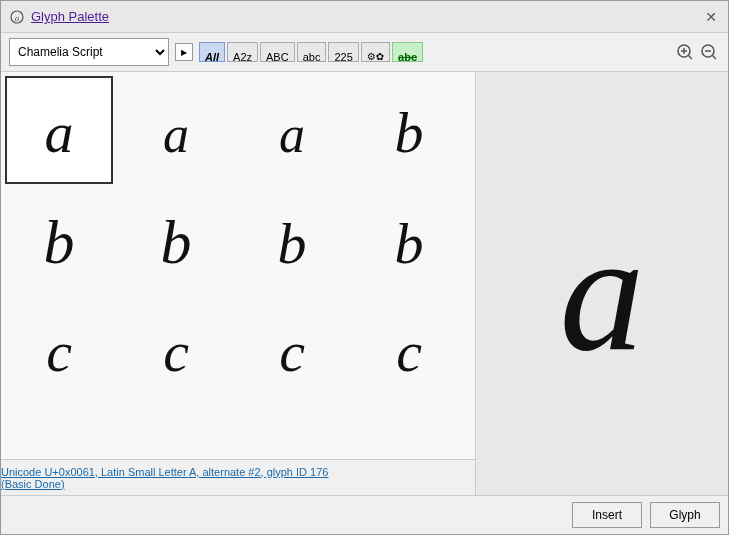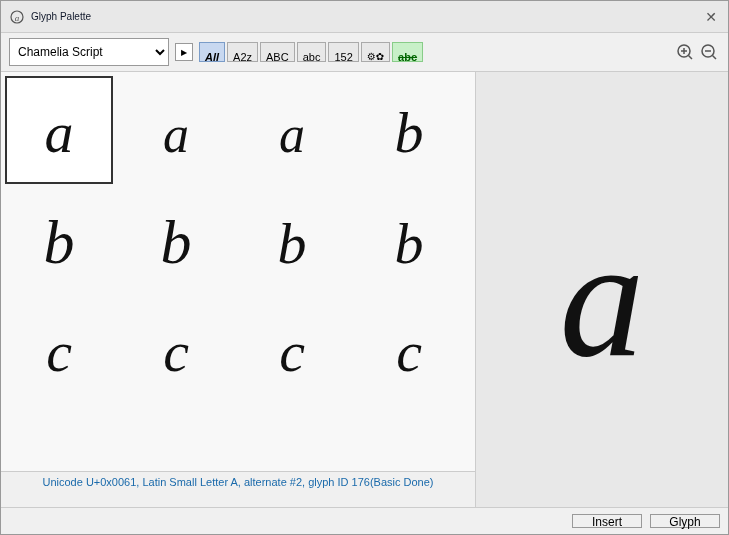--- a/index.html
+++ b/index.html
@@ -38,23 +38,24 @@
       gap: 6px;
     }
     .title-icon {
       width: 16px;
       height: 16px;
       display: flex;
       align-items: center;
       justify-content: center;
     }
     .title-text {
-      font-size: 10px;
+      font-size: 13px;
       font-weight: normal;
-      color: #0f172a;
+      color: #4c1d95;
+      text-decoration: underline;
     }
     .close-btn {
       width: 18px;
       height: 18px;
       background: none;
       border: none;
       cursor: pointer;
       font-size: 14px;
       color: #555;
       display: flex;
@@ -191,36 +192,38 @@
     }
     .status-bar {
       border-top: 1px solid #ccc;
       padding: 4px 0;
       font-size: 11px;
       color: #1a6aab;
       background: #f0f0f0;
       min-height: 36px;
       display: flex;
       align-items: flex-start;
-      justify-content: center;
-      flex-shrink: 0;
+      flex-direction: column;
+      justify-content: center;
+      flex-shrink: 0;
+      text-decoration: underline;
     }
     .bottom-bar {
       display: flex;
       align-items: center;
       justify-content: flex-end;
       padding: 6px 8px;
       gap: 8px;
       border-top: 1px solid #ccc;
       background: #f0f0f0;
       flex-shrink: 0;
     }
     .action-btn {
       width: 70px;
-      height: 14px;
+      height: 26px;
       border: 1px solid #999;
       background: #f0f0f0;
       cursor: pointer;
       font-size: 12px;
       font-family: 'Segoe UI', Arial, sans-serif;
     }
 
     
     .glyph-grid-container::-webkit-scrollbar { width: 14px; }
     .glyph-grid-container::-webkit-scrollbar-track { background: #ddd; }
@@ -245,21 +248,21 @@
   </div>
 
   <div class="toolbar">
     <select class="font-select"><option>Chamelia Script</option></select>
     <button class="play-btn">▶</button>
     <div class="filter-buttons">
       <button class="filter-btn active" style="font-weight:bold; font-style:italic;">All</button>
       <button class="filter-btn">A2z</button>
       <button class="filter-btn">ABC</button>
       <button class="filter-btn">abc</button>
-      <button class="filter-btn">152</button>
+      <button class="filter-btn">225</button>
       <button class="filter-btn" style="font-size:10px;">⚙✿</button>
       <button class="filter-btn abc-highlight">abc</button>
     </div>
     <div class="zoom-controls">
       <button class="zoom-btn" title="Zoom in">
         <svg width="20" height="20" viewBox="0 0 20 20">
           <circle cx="9" cy="9" r="6" fill="none" stroke="#555" stroke-width="1.5"></circle>
           <line x1="6" y1="9" x2="12" y2="9" stroke="#555" stroke-width="1.5"></line>
           <line x1="9" y1="6" x2="9" y2="12" stroke="#555" stroke-width="1.5"></line>
           <line x1="13.5" y1="13.5" x2="17" y2="17" stroke="#555" stroke-width="1.5"></line>

